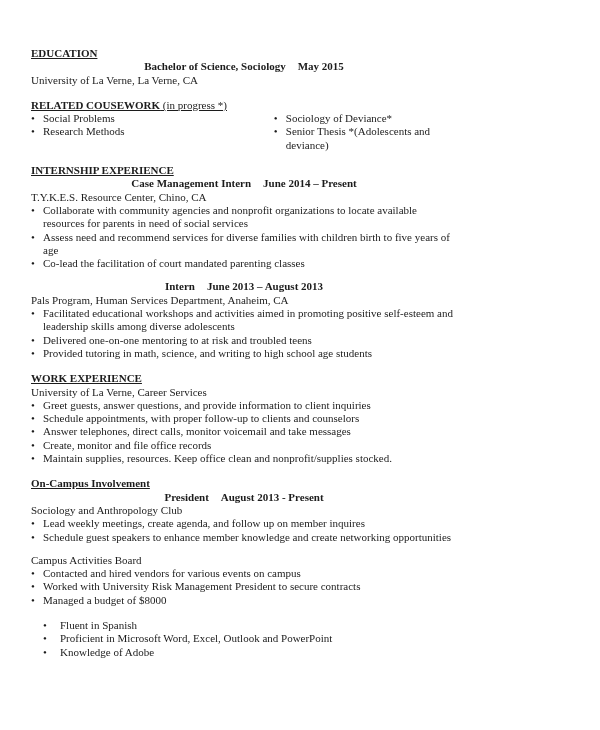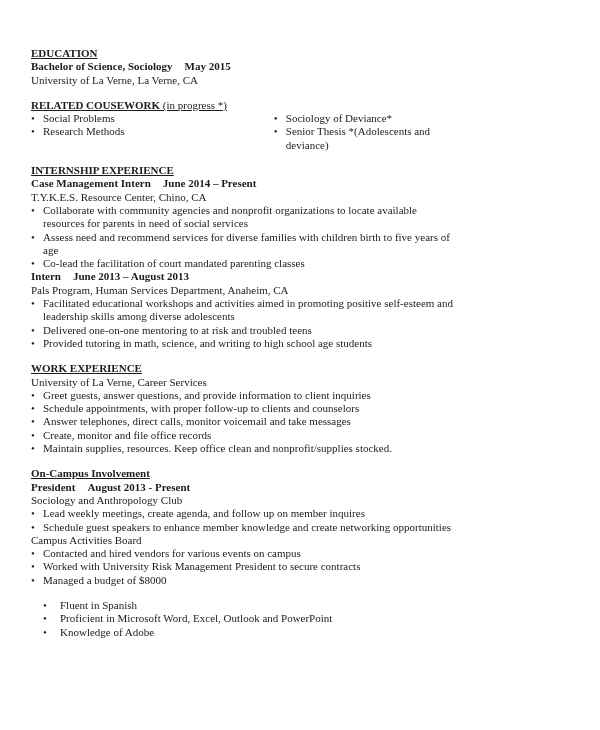--- a/index.html
+++ b/index.html
@@ -22,24 +22,24 @@
   }
   .section { margin-top: 12px; }
   .section:first-child { margin-top: 0; }
   .heading {
     font-weight: bold;
     text-decoration: underline;
   }
   .heading .note { font-weight: normal; text-align: right; }
   .row {
     display: flex;
-    justify-content: flex-start;
+    justify-content: center;
     align-items: baseline;
   }
-  .job { margin-top: 0; }
+  .job { margin-top: 10px; }
   .job-title { font-weight: bold; }
   .job-date { font-weight: bold; white-space: nowrap; margin-left: 12px; }
   .bullet { display: flex; }
   .bullet .marker { flex: none; width: 12px; }
   .bullet .btext { flex: 1; }
   .bullet.indent { padding-left: 12px; }
   .bullet.indent .marker { width: 17px; }
   .cols { display: flex; }
   .col-left { width: 57%; }
   .col-right { flex: 1; }

